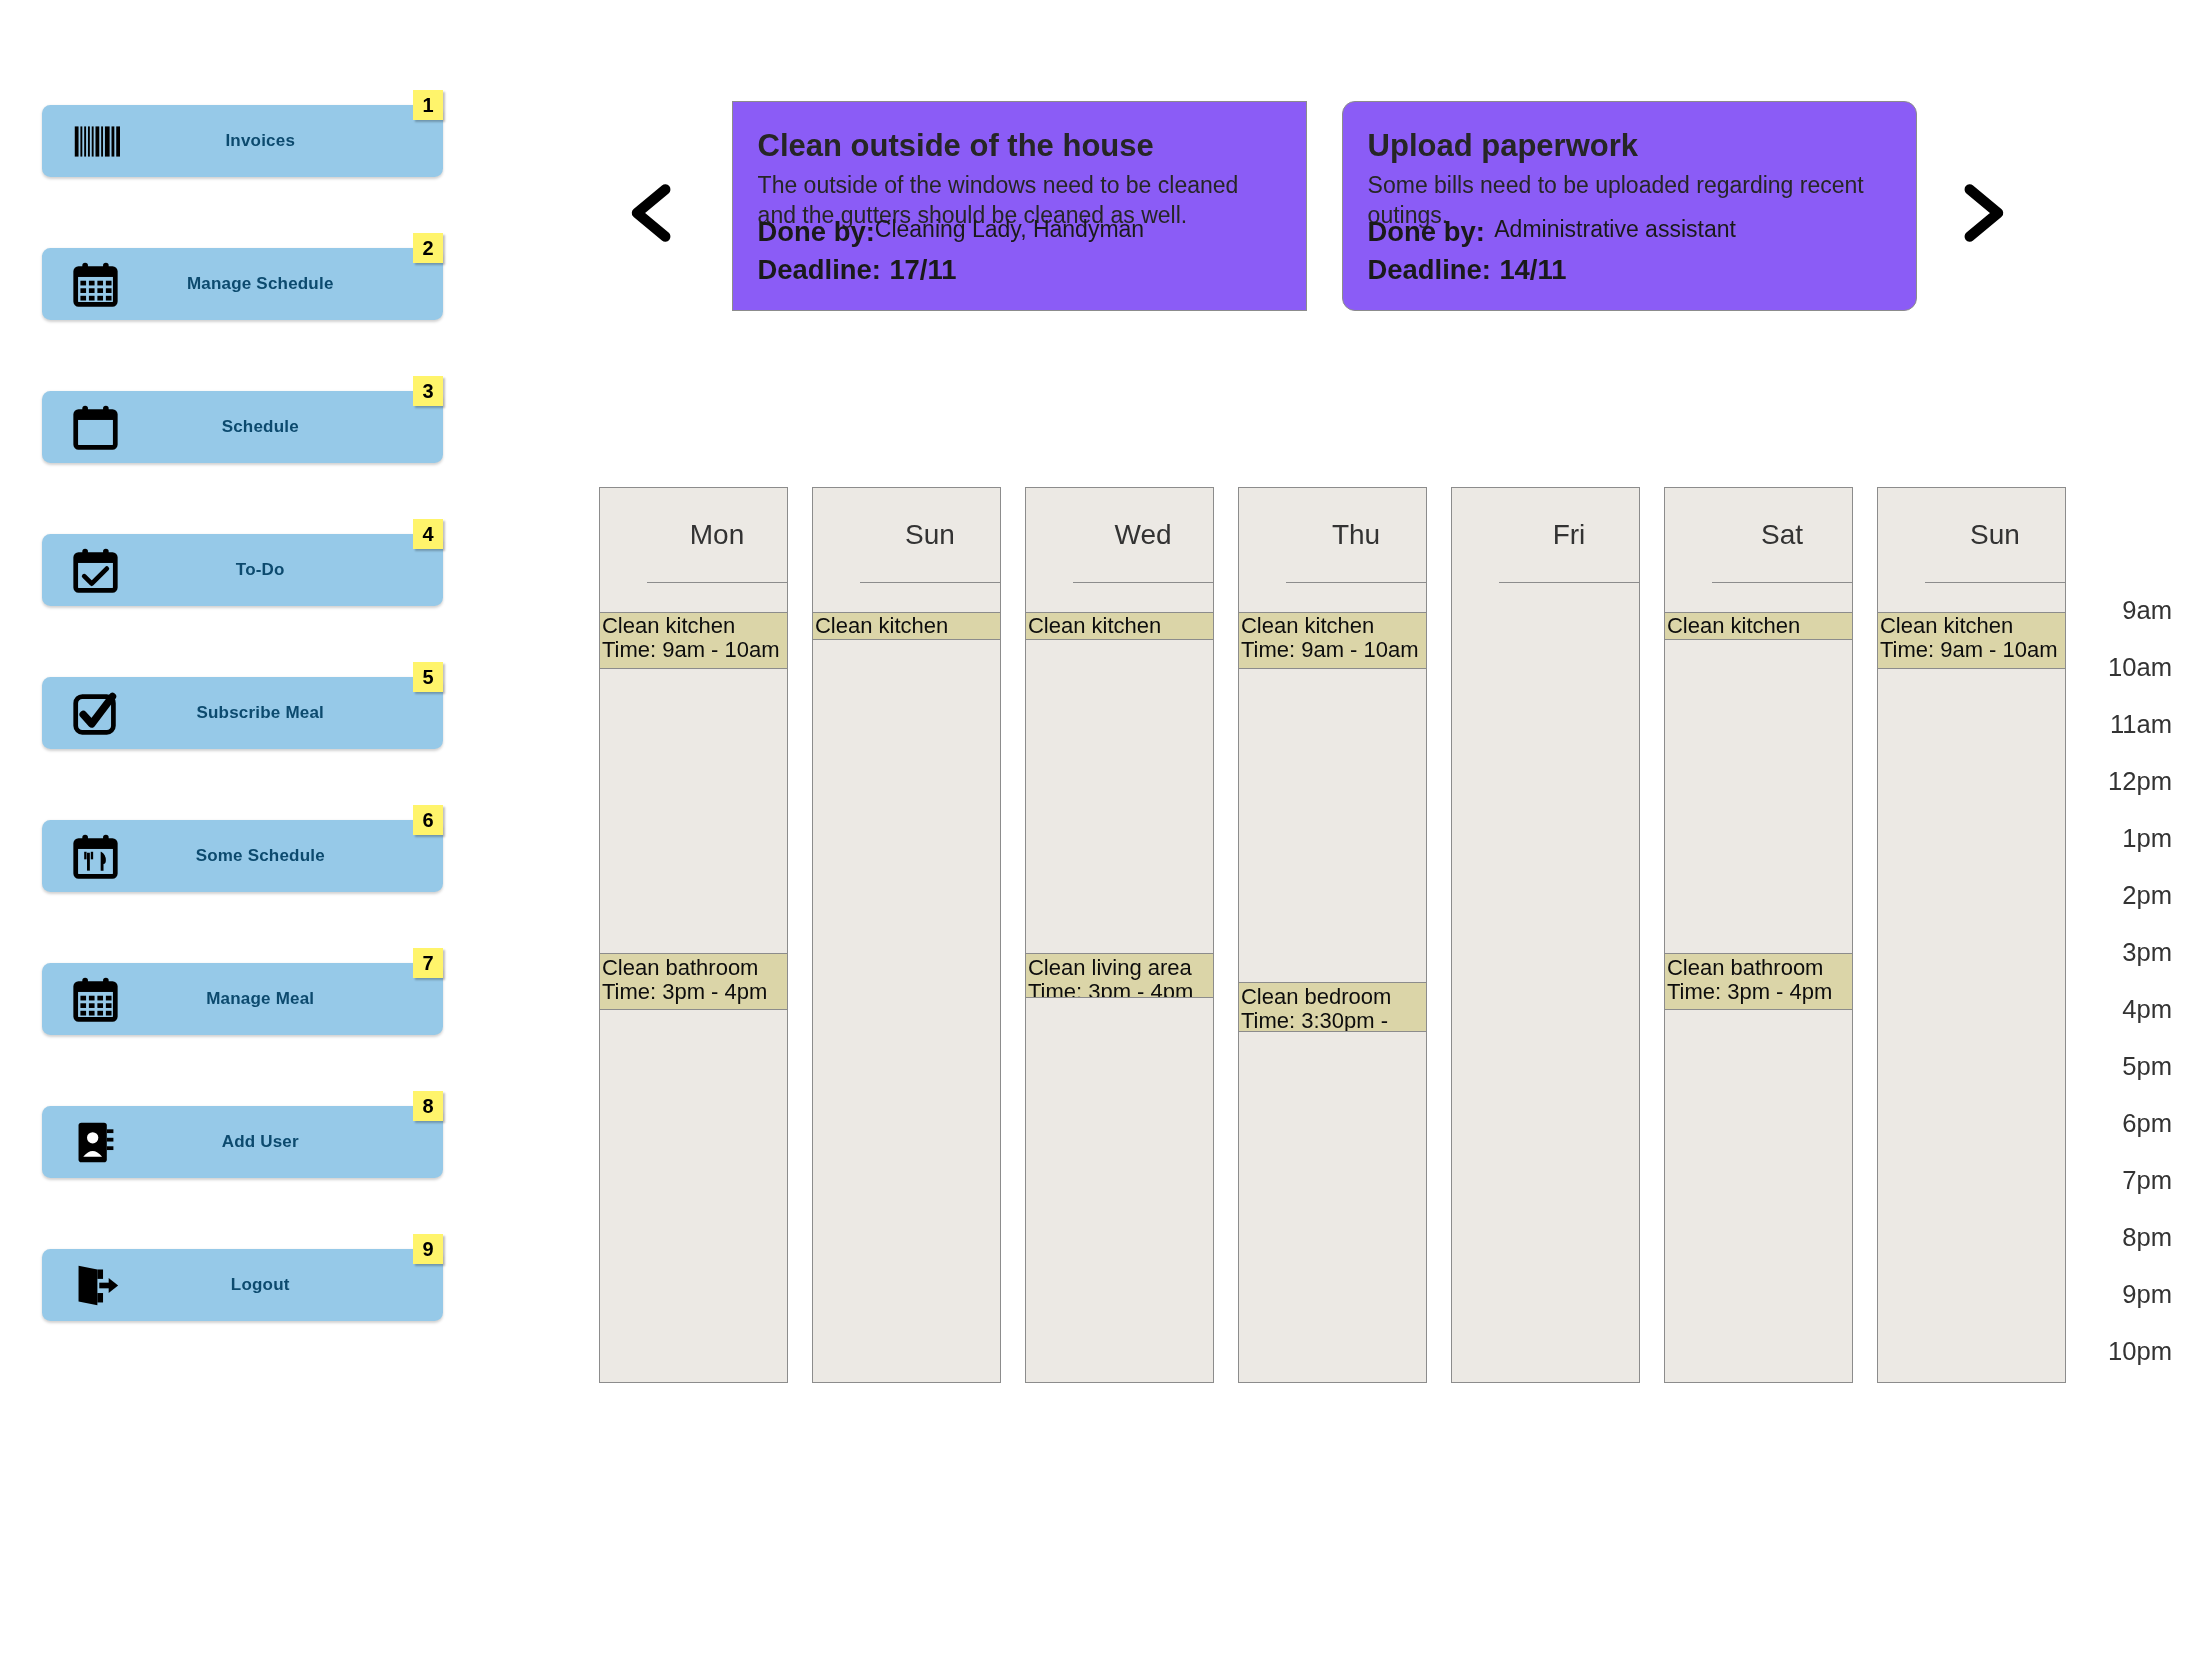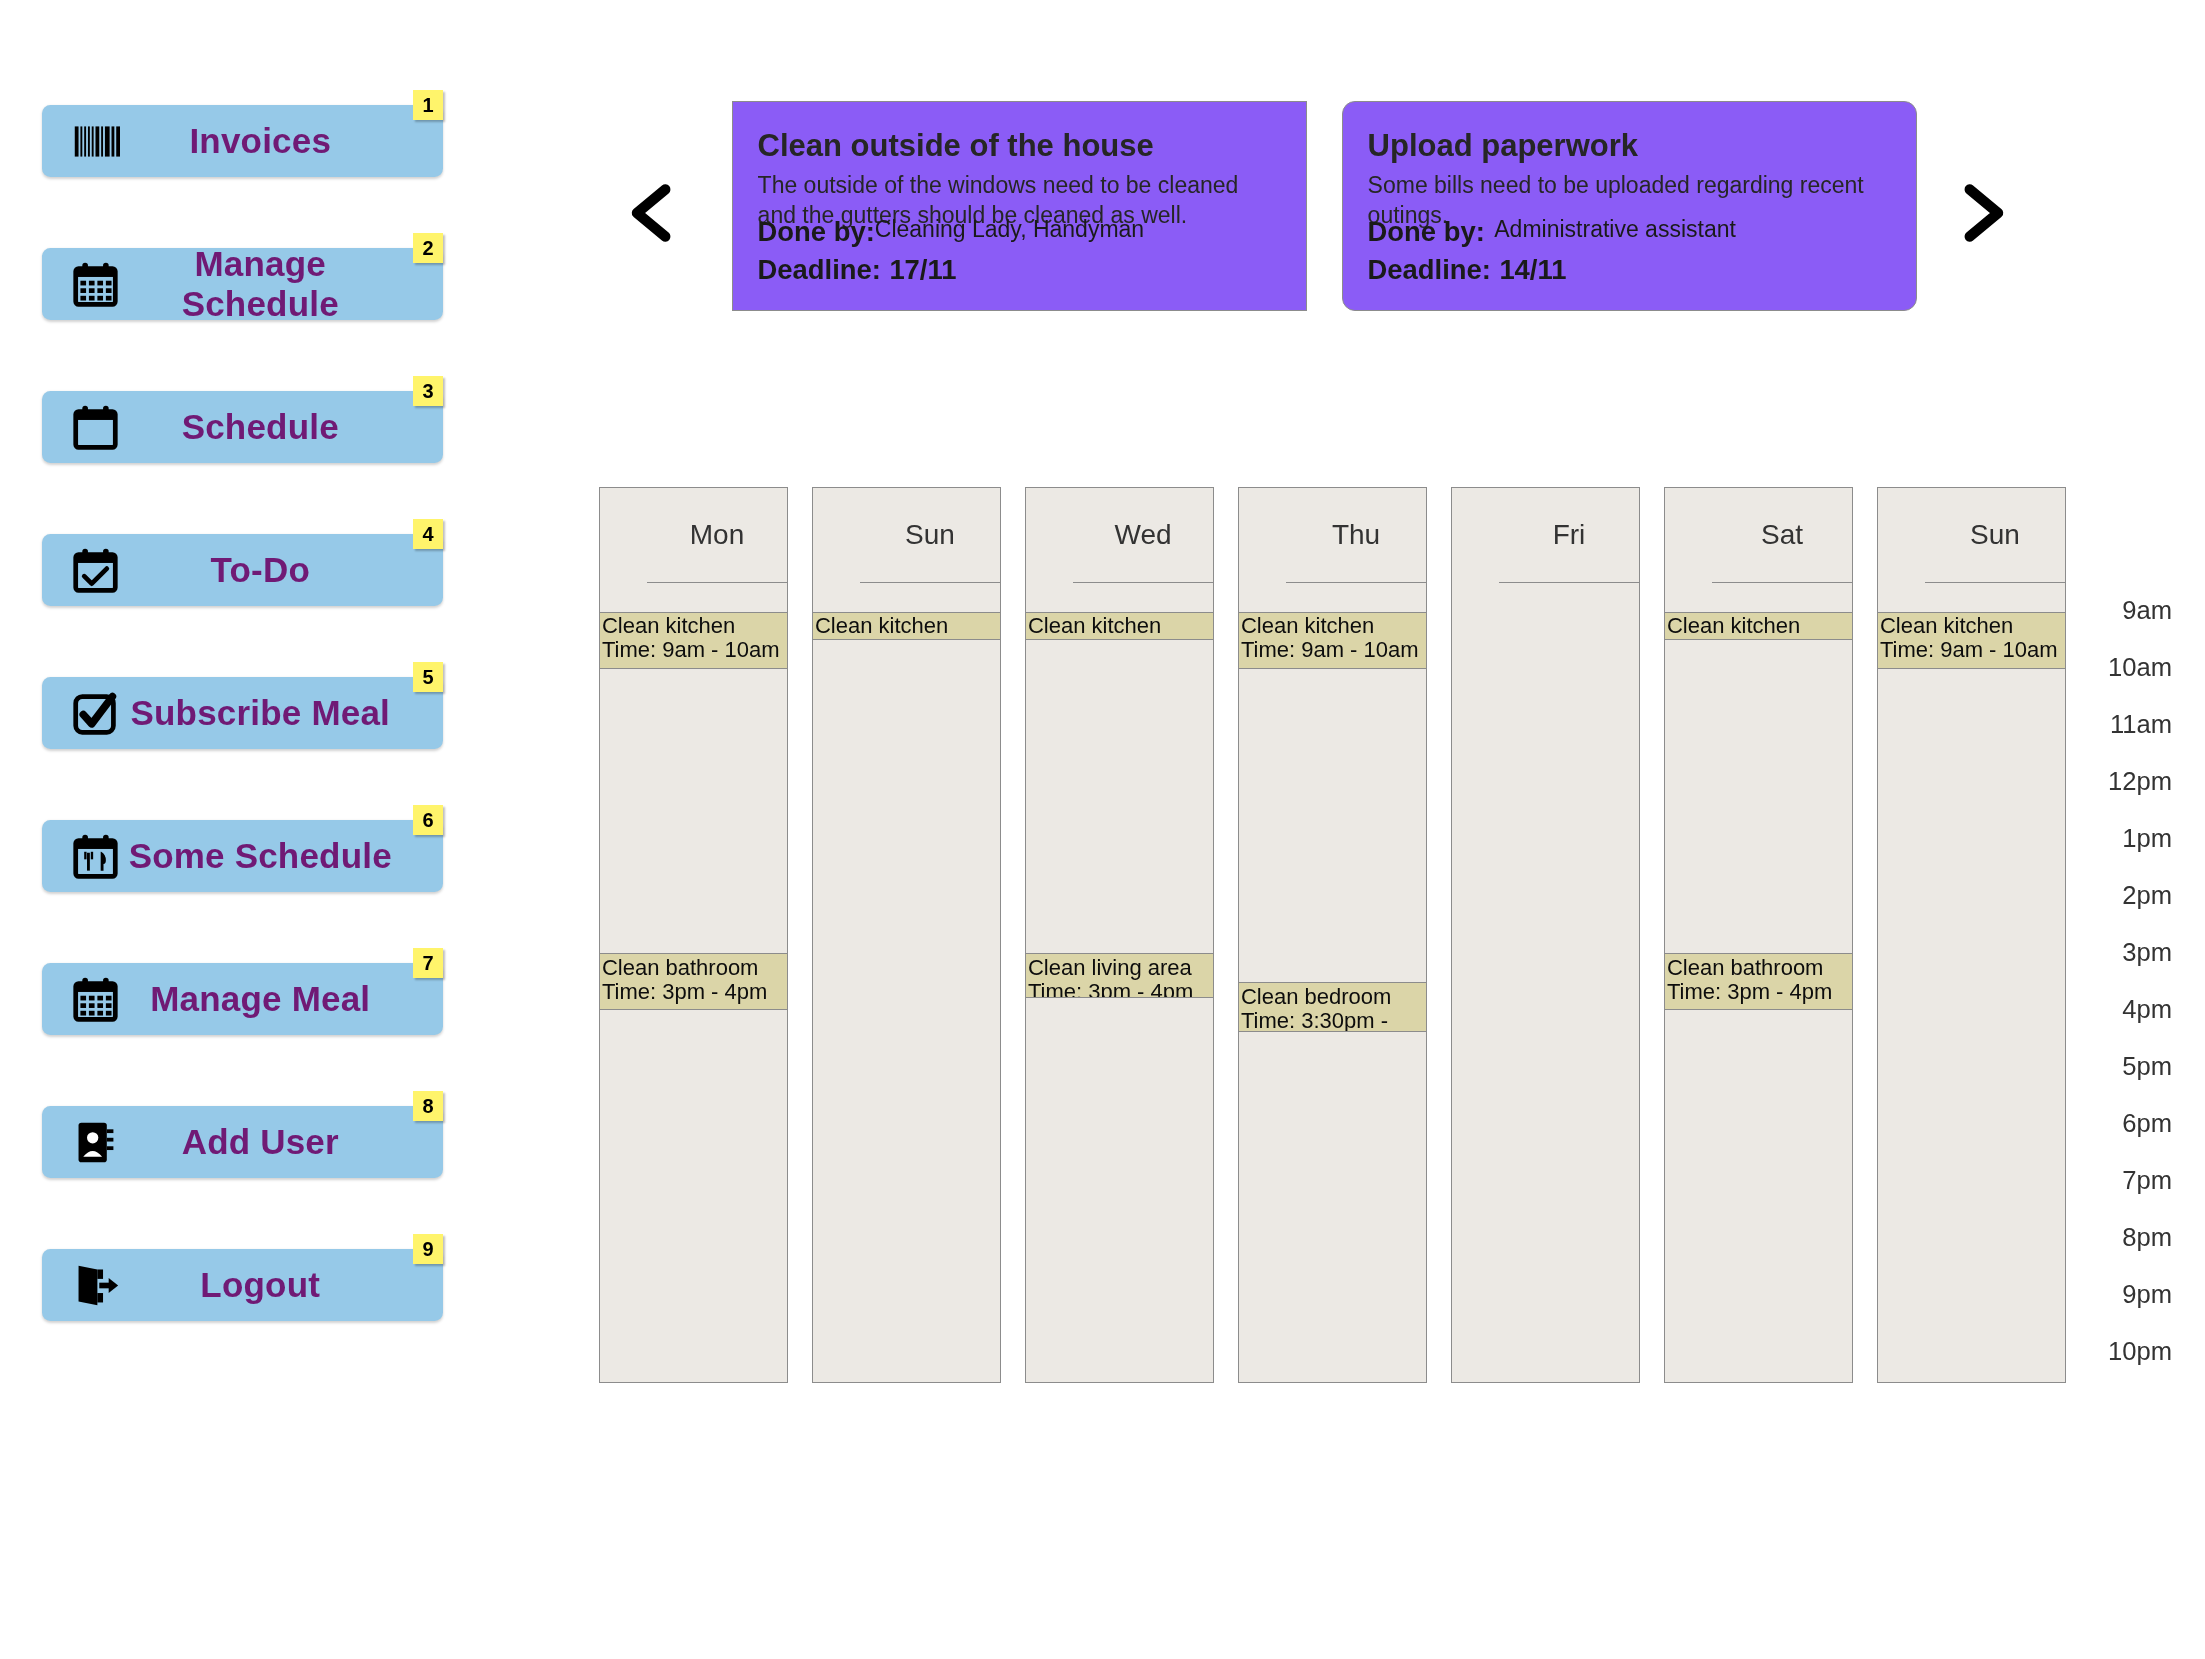--- a/index.html
+++ b/index.html
@@ -47,22 +47,22 @@
     flex: 0 0 53px;
     display: flex;
     align-items: center;
     justify-content: center;
     color: #000;
   }
   .nav-icon svg { display: block; }
   .nav-label {
     flex: 1 1 auto;
     text-align: center;
-    color: #701a75;
-    font-size: 35px;
+    color: #0c4a6e;
+    font-size: 17px;
     font-weight: bold;
     letter-spacing: 0.2px;
     padding-right: 44px;
   }
   .nav-badge {
     position: absolute;
     right: 0px;
     top: 0px;
     width: 30px;
     height: 30px;

